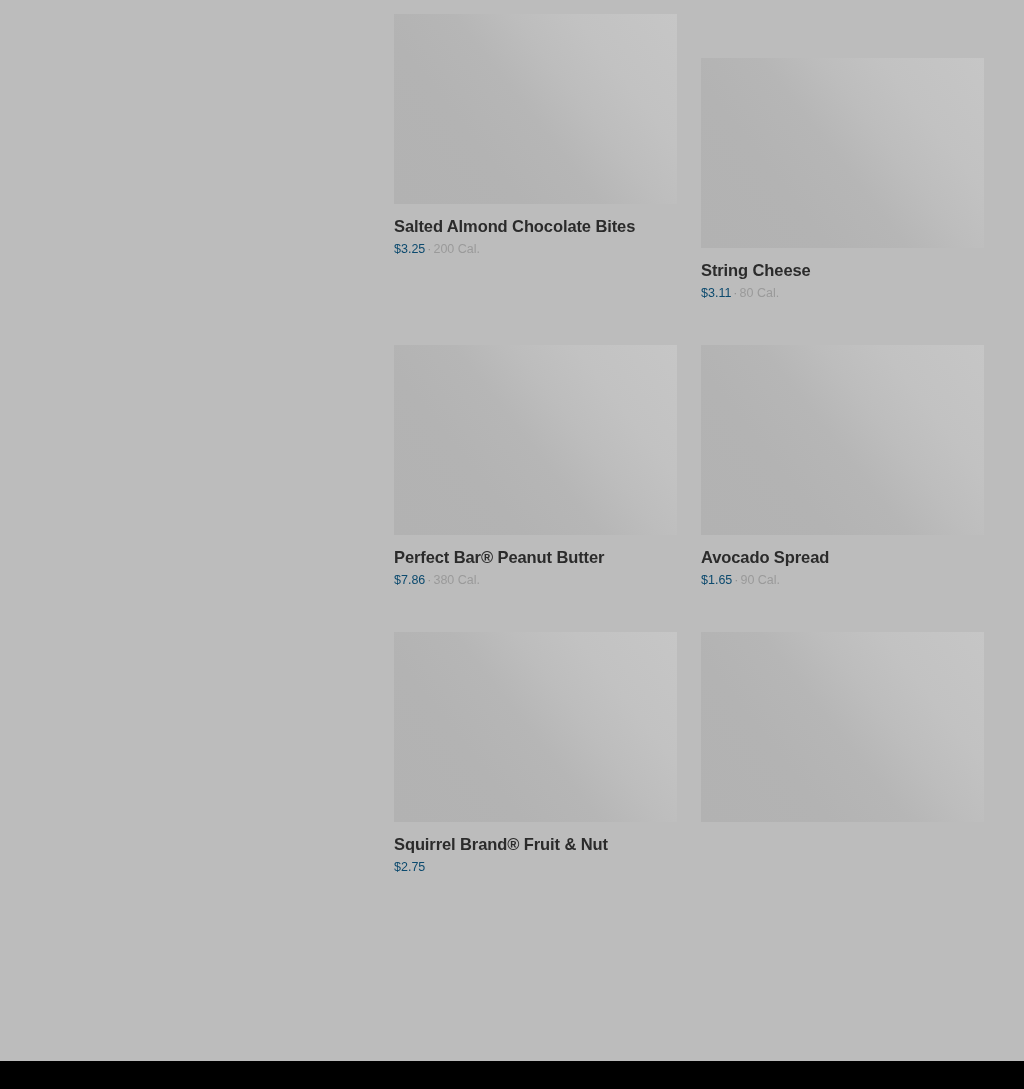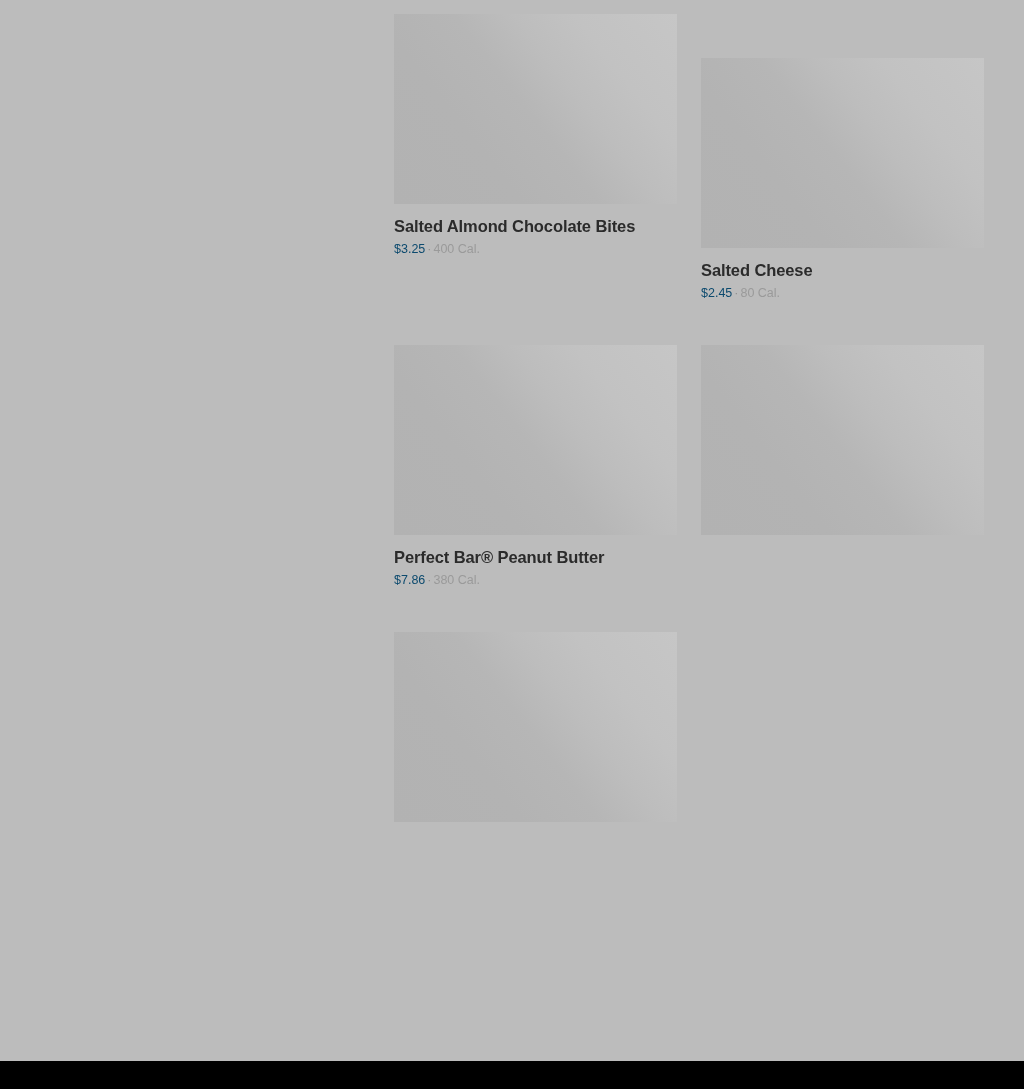--- a/index.html
+++ b/index.html
@@ -127,39 +127,50 @@
 <div id="page-root">
 
   <div class="left-gutter"></div>
   <div class="right-gutter"></div>
 
   <div class="product-grid" id="product-grid">
       <div class="product-card">
         <div class="product-image"></div>
         <div class="product-info">
           <div class="product-name">Salted Almond Chocolate Bites</div>
-          <div class="product-meta"><span class="product-price">$3.25</span><span class="meta-sep">·</span><span class="product-calories">400 Cal.</span></div>
+          <div class="product-meta"><span class="product-price">$3.25</span><span class="meta-sep">·</span><span class="product-calories">200 Cal.</span></div>
         </div>
       </div>
       <div class="product-card" style="margin-top: 44px;">
         <div class="product-image"></div>
         <div class="product-info">
-          <div class="product-name">Salted Cheese</div>
-          <div class="product-meta"><span class="product-price">$2.45</span><span class="meta-sep">·</span><span class="product-calories">80 Cal.</span></div>
+          <div class="product-name">String Cheese</div>
+          <div class="product-meta"><span class="product-price">$3.11</span><span class="meta-sep">·</span><span class="product-calories">80 Cal.</span></div>
         </div>
       </div>
       <div class="product-card" style="margin-top: 44px;">
         <div class="product-image"></div>
         <div class="product-info">
           <div class="product-name">Perfect Bar® Peanut Butter</div>
           <div class="product-meta"><span class="product-price">$7.86</span><span class="meta-sep">·</span><span class="product-calories">380 Cal.</span></div>
         </div>
       </div>
       <div class="product-card" style="margin-top: 44px;">
         <div class="product-image"></div>
+        <div class="product-info">
+          <div class="product-name">Avocado Spread</div>
+          <div class="product-meta"><span class="product-price">$1.65</span><span class="meta-sep">·</span><span class="product-calories">90 Cal.</span></div>
+        </div>
+      </div>
+      <div class="product-card" style="margin-top: 44px;">
+        <div class="product-image"></div>
+        <div class="product-info">
+          <div class="product-name">Squirrel Brand® Fruit &amp; Nut</div>
+          <div class="product-meta"><span class="product-price">$2.75</span></div>
+        </div>
       </div>
       <div class="product-card" style="margin-top: 44px;">
         <div class="product-image"></div>
         <div class="product-info"></div>
       </div>
     </div>
 
   <div class="bottom-bar"></div>
 
 </div>

